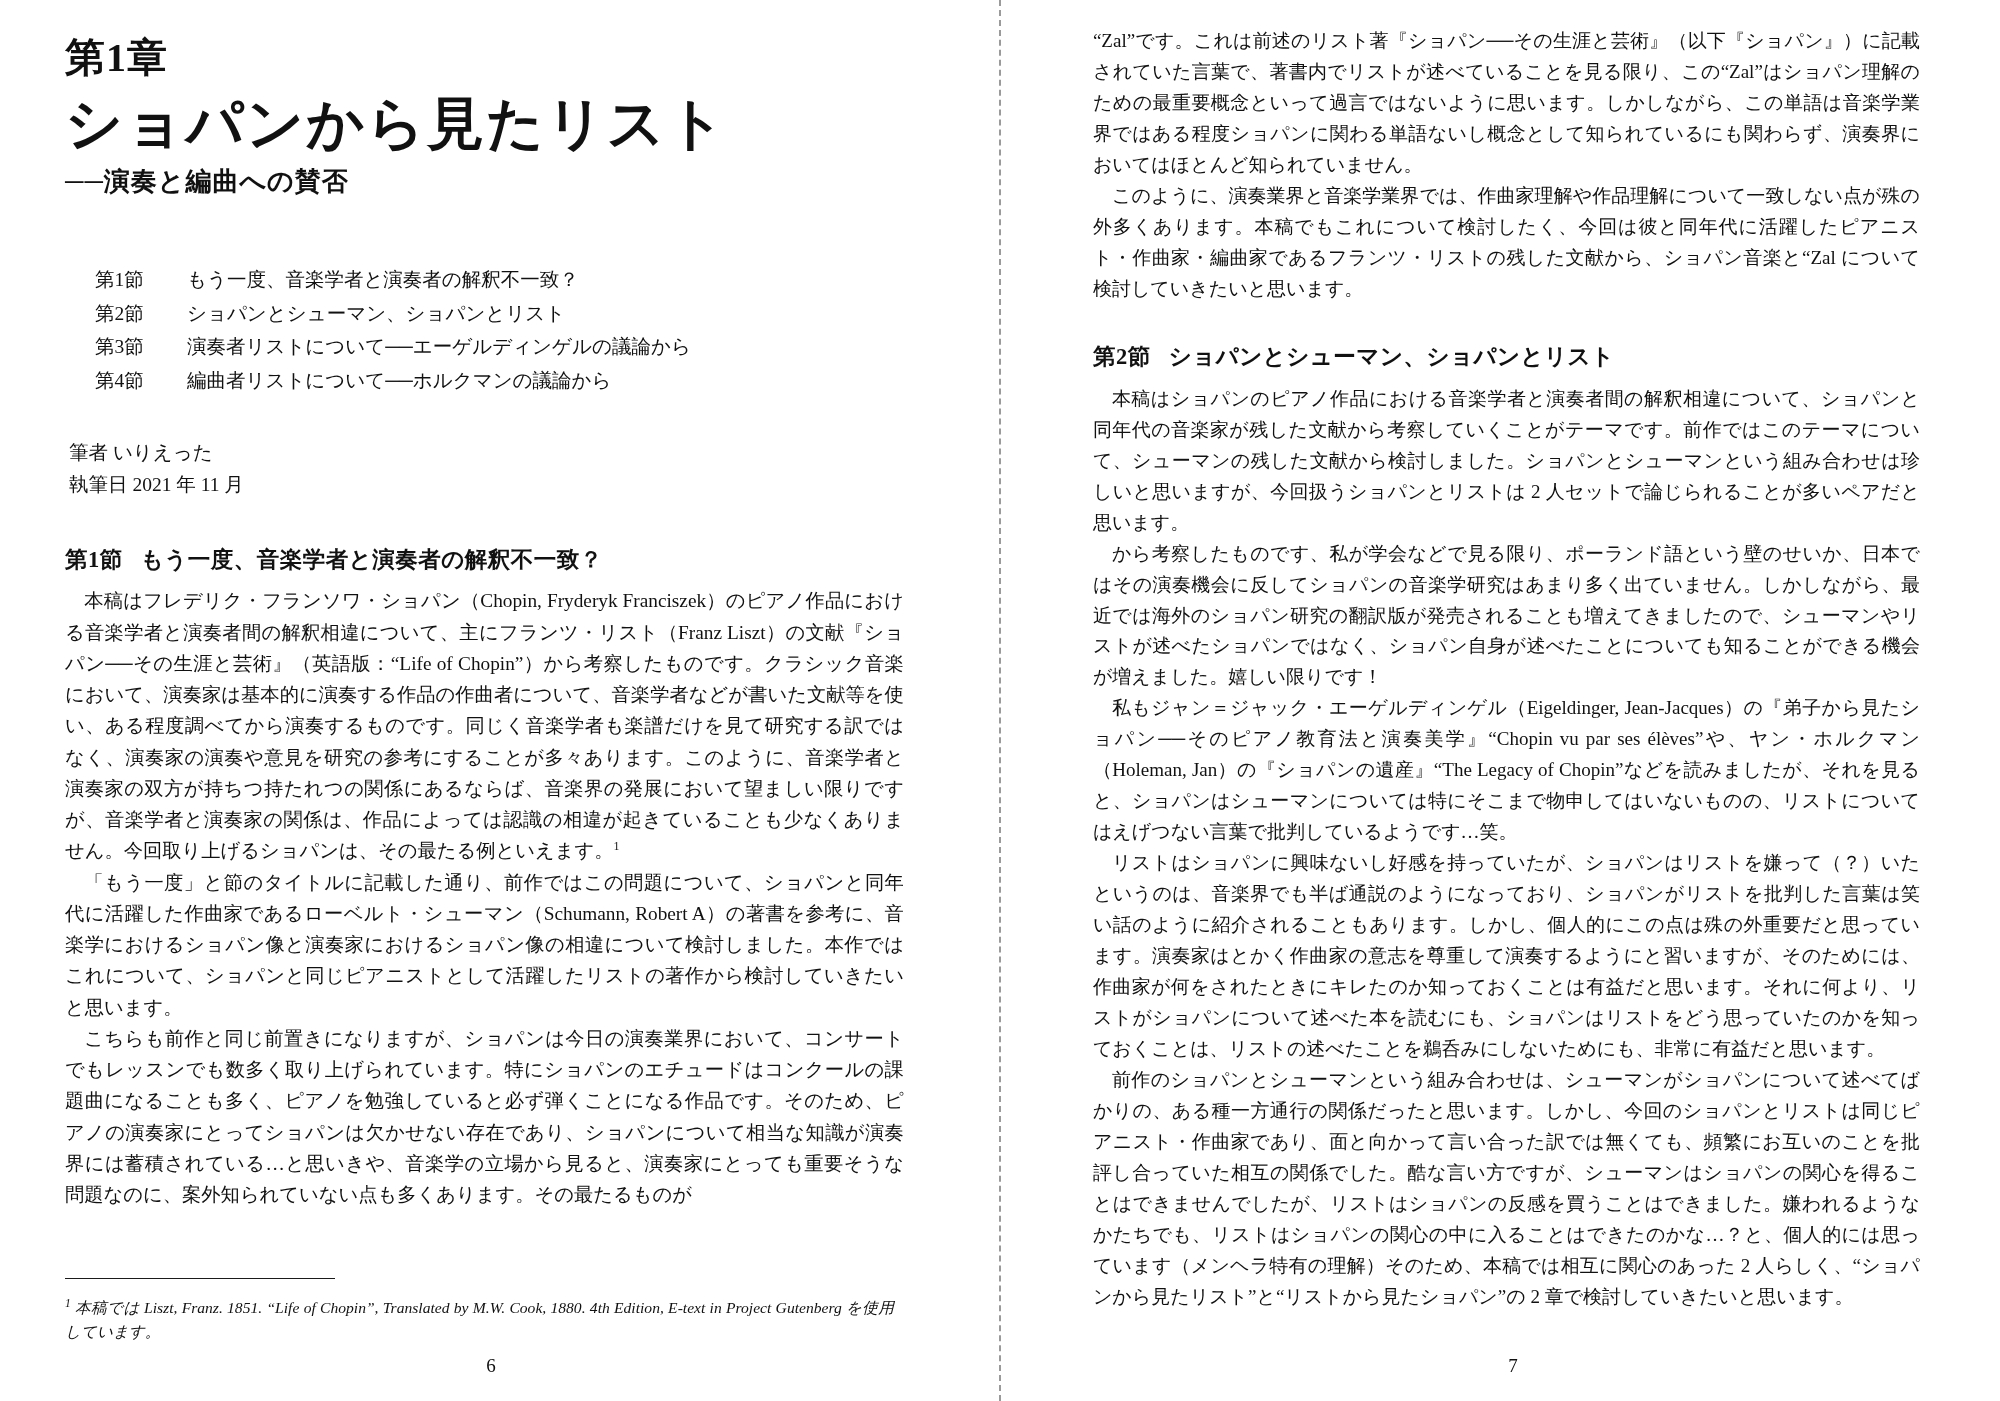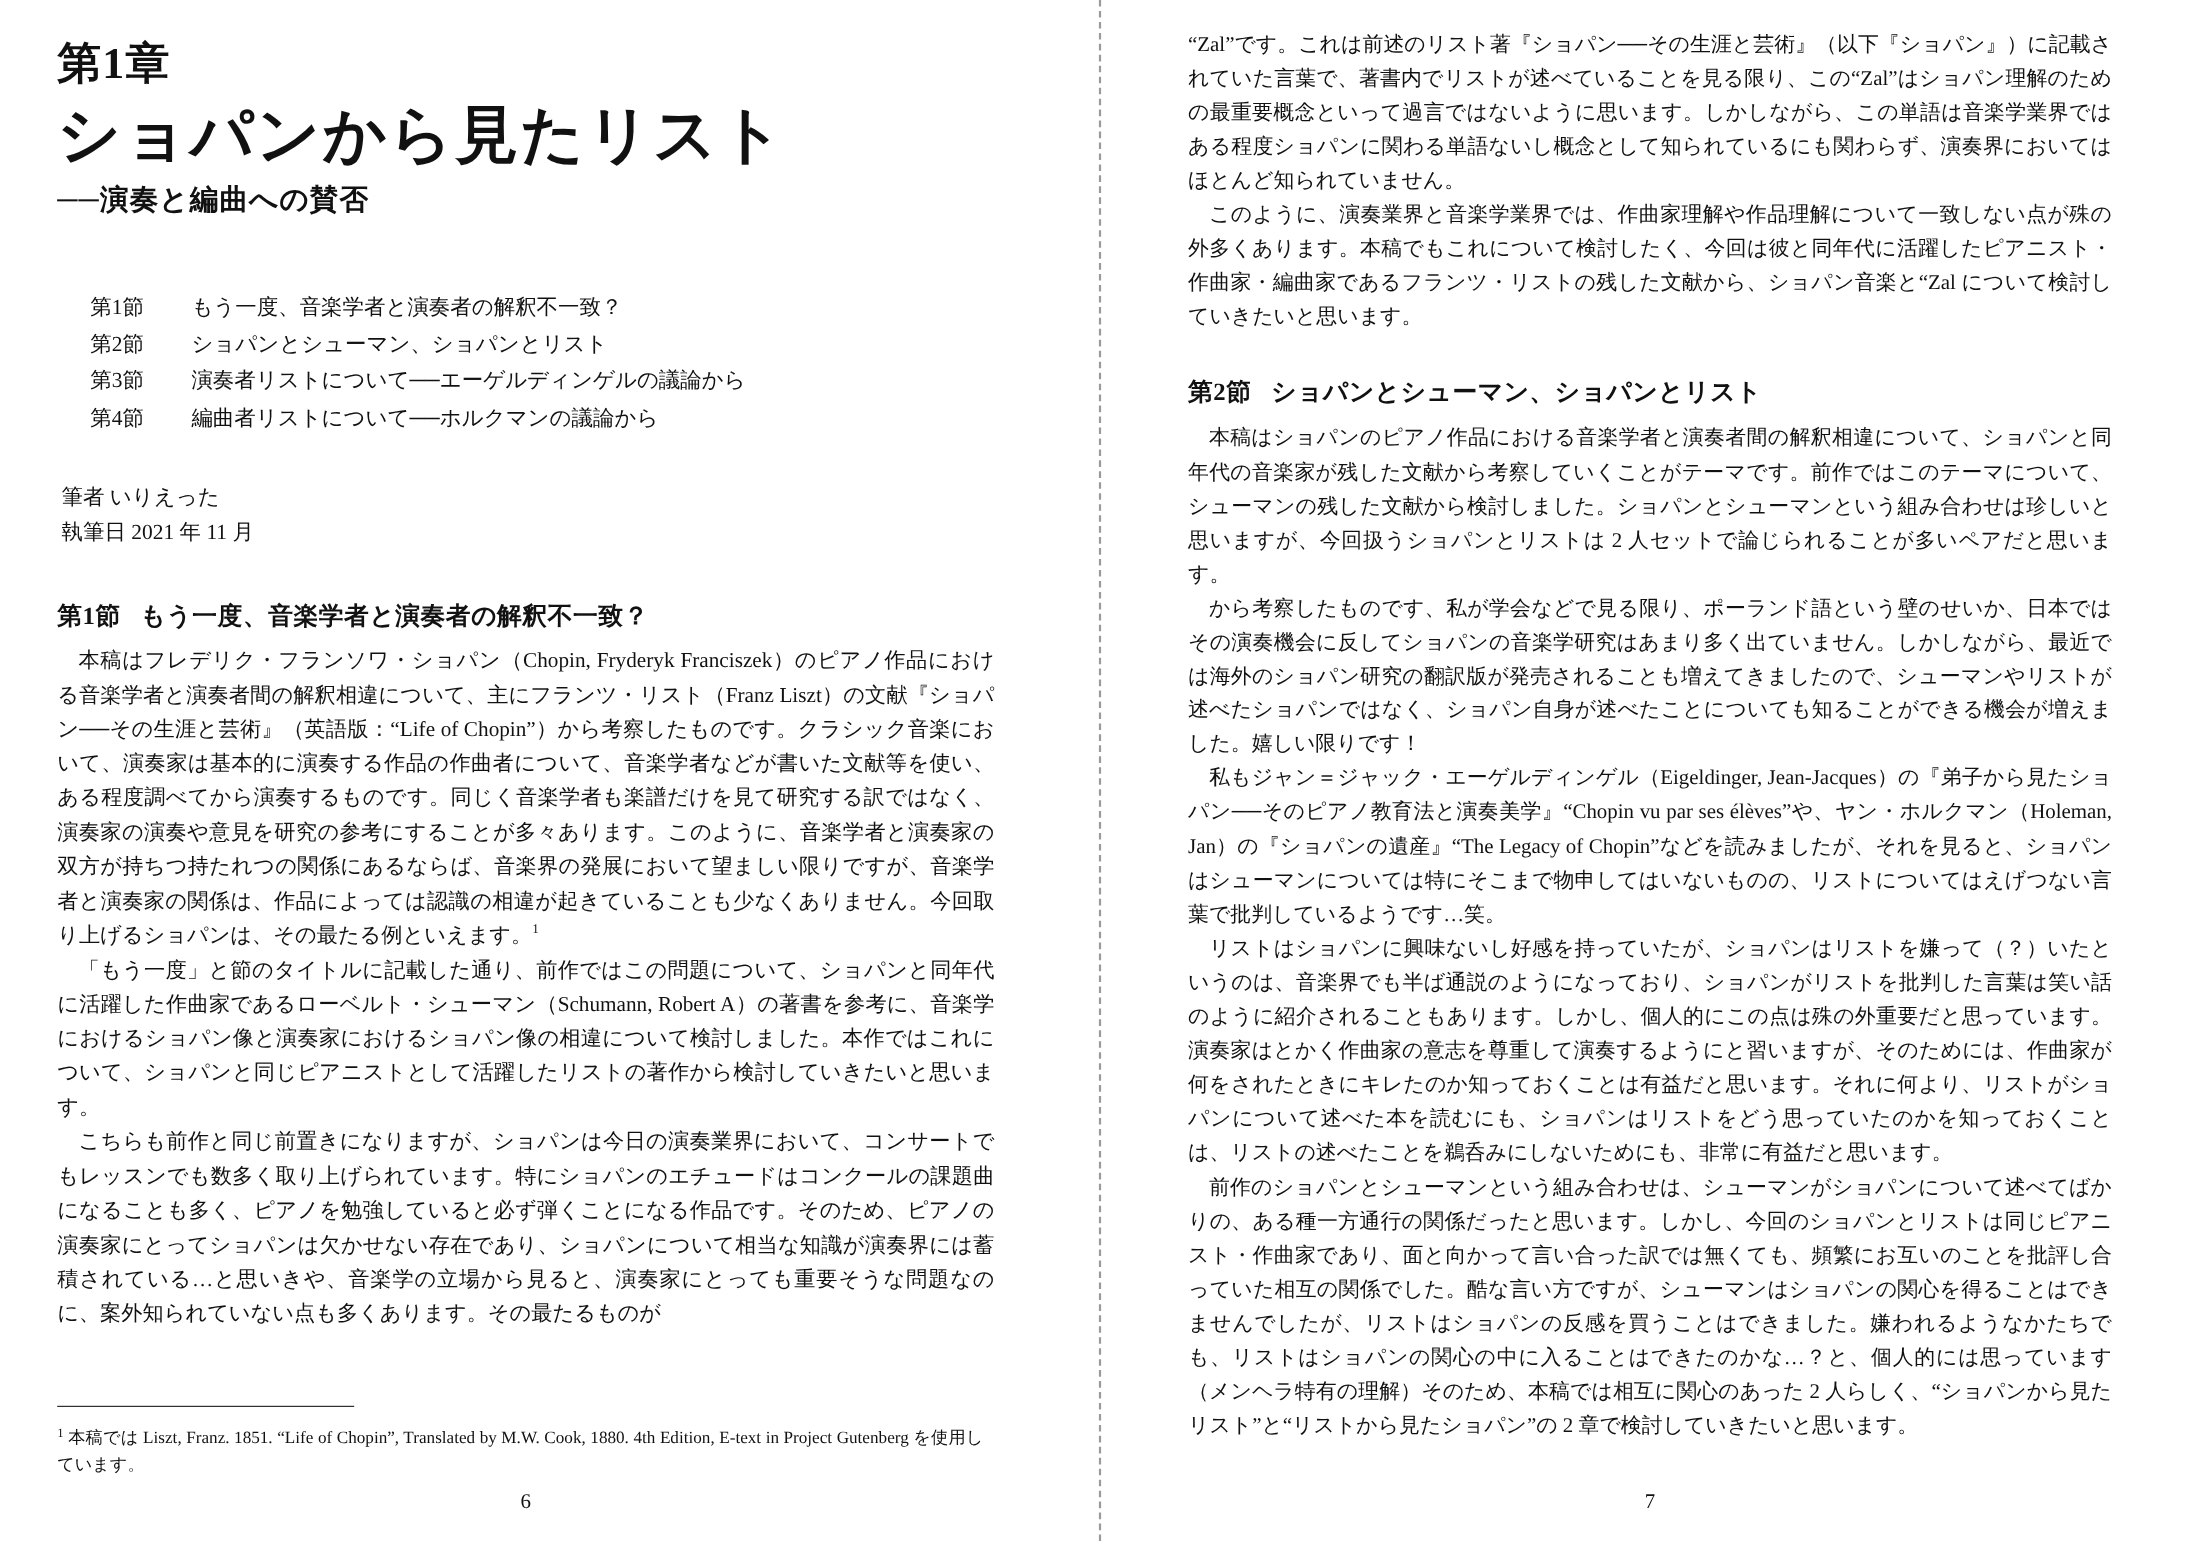--- a/index.html
+++ b/index.html
@@ -18,20 +18,21 @@
   .spread {
     display: flex;
     width: 2000px;
     height: 1401px;
     box-sizing: border-box;
   }
   .page {
     position: relative;
     box-sizing: border-box;
     height: 1401px;
+    margin-left: 13px;
   }
   .page-left {
     width: 1000px;
     padding: 34px 96px 0 52px;
   }
   .page-right {
     width: 1000px;
     padding: 26px 80px 0 80px;
   }
   .gutter {
@@ -130,20 +131,21 @@
     border-top: 1px solid #1a1a1a;
   }
   .footnote {
     position: absolute;
     left: 52px;
     right: 106px;
     bottom: 58px;
     font-size: 15.6px;
     line-height: 1.5;
     text-align: justify;
+    font-style: italic;
   }
   .footnote .fn-mark {
     font-size: 11.5px;
     vertical-align: super;
     line-height: 0;
     margin-right: 4px;
   }
   .folio {
     position: absolute;
     bottom: 24px;

